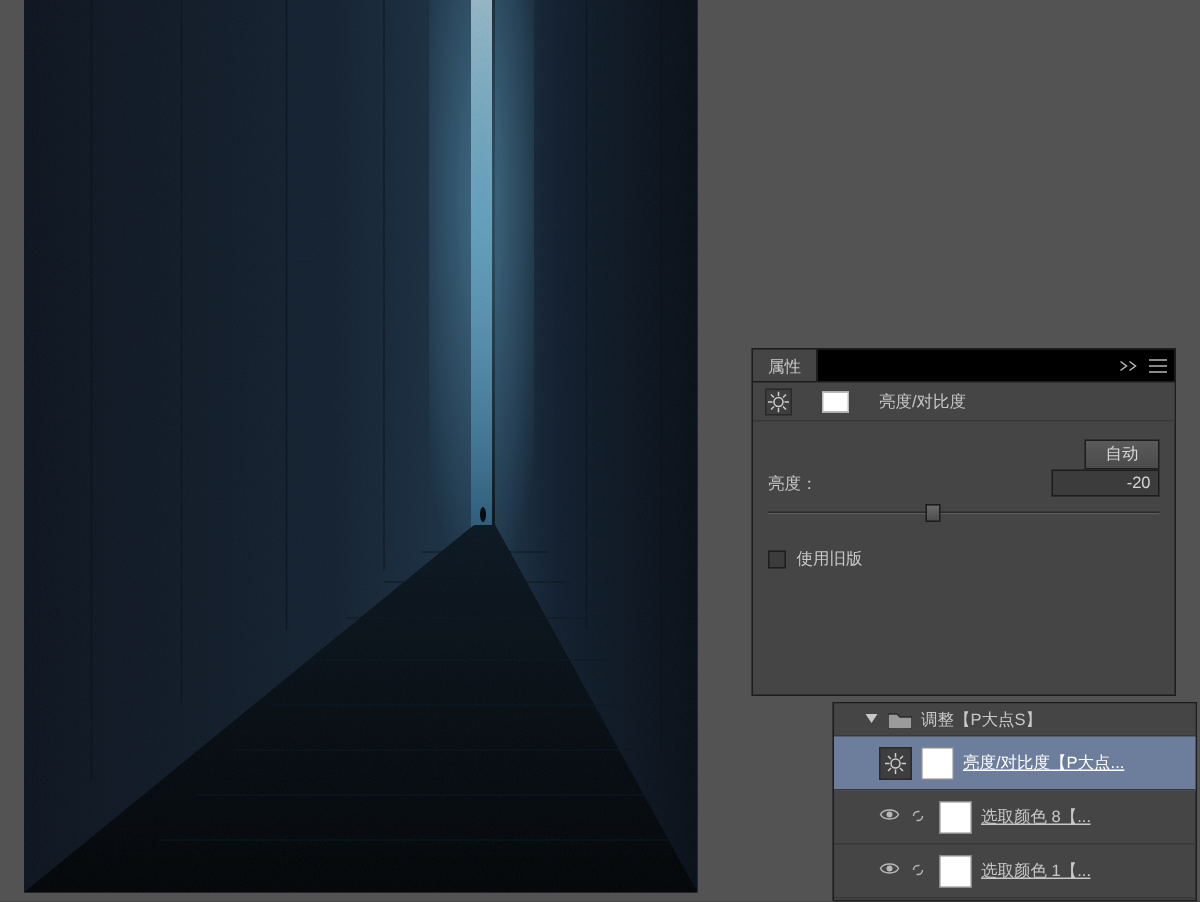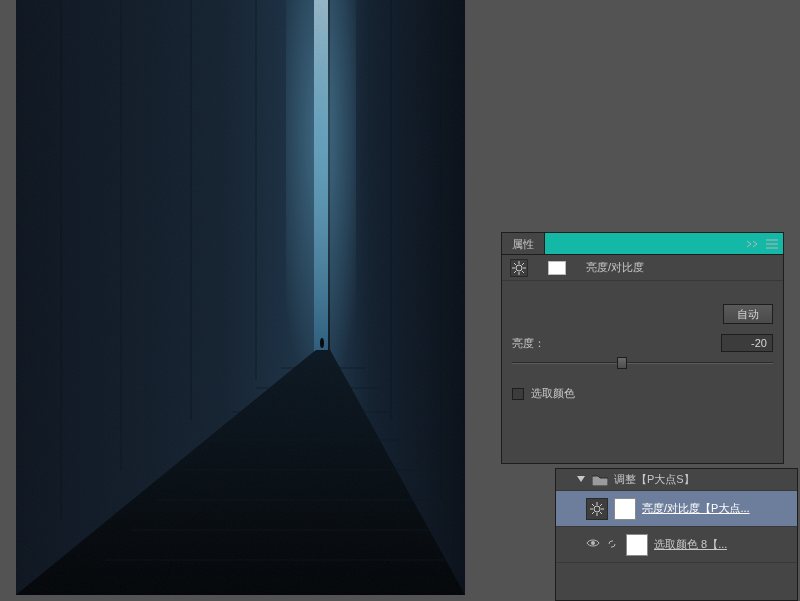--- a/index.html
+++ b/index.html
@@ -7,40 +7,40 @@
   .app { position: relative; width: 800px; height: 601px; background: #535353; }
 
   
   .canvas-area { position: absolute; left: 16px; top: 0; width: 449px; height: 595px; background:#0a0f16; overflow:hidden; }
   .canvas-svg { display:block; }
 
   
   .panel { position: absolute; background: #454545; border: 1px solid #1d1d1d; }
   .panel.properties { left: 501px; top: 232px; width: 283px; height: 232px; }
 
-  .panel-tabbar { height: 22px; display: flex; align-items: stretch; background: #14b8a6; border-bottom: 1px solid #1d1d1d; }
+  .panel-tabbar { height: 22px; display: flex; align-items: stretch; background: #000000; border-bottom: 1px solid #1d1d1d; }
   .tab { padding: 4px 10px; font-size: 11px; color: #c8c8c8; background: #454545; border-right: 1px solid #1d1d1d; }
   .tabbar-icons { margin-left: auto; display: flex; align-items: center; padding: 0 4px; gap: 6px; }
   .iconbtn { width: 14px; height: 14px; display: flex; align-items: center; justify-content: center; cursor: pointer; color:#b7b7b7; }
   .iconbtn svg { display:block; }
 
   .panel-sub { height: 26px; display: flex; align-items: center; gap: 20px; padding: 0 8px; background:#454545; border-bottom:1px solid #383838; }
   .adj-icon { width:18px; height:18px; border:1px solid #2a2a2a; background:#3e3e3e; display:flex; align-items:center; justify-content:center; }
   .adj-icon svg { display:block; }
   .mask-icon { width:18px; height:14px; border:1px solid #bbb; background:#fff; }
 
   .panel-body { padding: 8px 10px 10px 10px; }
 
   .row { display:flex; align-items:center; justify-content:space-between; margin-top:4px; }
-  .row:first-child { margin-top:15px; }
+  .row:first-child { margin-top:4px; }
   .btn { min-width:50px; height:20px; line-height:18px; padding:0 10px; text-align:center; border:1px solid #1d1d1d; background:linear-gradient(#5a5a5a,#4b4b4b); color:#d6d6d6; font-size:11px; cursor:pointer; }
 
-  .slider-group { margin-top:10px; }
+  .slider-group { }
   .slider-label-row { display:flex; justify-content:space-between; align-items:center; }
-  .valbox { width:52px; height:18px; border:1px solid #1d1d1d; background:#3c3c3c; color:#d6d6d6; text-align:right; padding:0 5px; font-size:11px; line-height:16px; }
+  .valbox { width:72px; height:18px; border:1px solid #1d1d1d; background:#3c3c3c; color:#d6d6d6; text-align:right; padding:0 5px; font-size:11px; line-height:16px; }
   .slider-track { position:relative; height:14px; margin-top:4px; }
   .slider-track .track { position:absolute; left:0; right:0; top:6px; height:2px; background:#2b2b2b; border-bottom:1px solid #5c5c5c; }
   .slider-thumb { position:absolute; top:1px; width:10px; height:12px; background:linear-gradient(#6a6a6a,#4d4d4d); border:1px solid #1d1d1d; transform:translateX(-50%); cursor:pointer; }
 
   .chk-row { display:flex; align-items:center; gap:7px; margin-top:16px; }
   .chk { width:12px; height:12px; border:1px solid #1d1d1d; background:#3c3c3c; cursor:pointer; }
 
   
   .panel.layers { left: 555px; top: 468px; width: 243px; height: 133px; background:#454545; }
   .layer-row { height:22px; display:flex; align-items:center; padding:0 6px 0 20px; border-bottom:1px solid #383838; gap:6px; }
@@ -175,21 +175,21 @@
         </div>
         <div class="slider-track">
           <div class="track"></div>
           <div class="slider-thumb" id="thumb-brightness" style="left: 42%;"></div>
         </div>
       </div>
 
 
       <div class="chk-row">
         <div class="chk"></div>
-        <span>选取颜色</span>
+        <span>使用旧版</span>
       </div>
     </div>
   </div>
 
   <div class="panel layers">
 
     <div class="layer-row group">
       <div class="tw">
         <svg width="8" height="8" viewBox="0 0 8 8">
             <polygon points="0,0 8,0 4,6" fill="#c8c8c8"></polygon>
@@ -225,17 +225,28 @@
           <div class="eye"><svg width="14" height="10" viewBox="0 0 14 10">
               <path d="M1 5c2-4 10-4 12 0-2 4-10 4-12 0z" fill="none" stroke="#b7b7b7"></path>
               <circle cx="7" cy="5" r="2" fill="#b7b7b7"></circle>
             </svg></div>
           <div class="link"><svg width="12" height="12" viewBox="0 0 12 12">
               <path d="M3 6a3 3 0 0 1 3-3h1M9 6a3 3 0 0 1-3 3H5" fill="none" stroke="#b7b7b7"></path>
             </svg></div>
           <div class="layer-thumb"></div>
           <span class="layer-name">选取颜色 8【...</span>
         </div>
+        <div class="layer-row child">
+          <div class="eye"><svg width="14" height="10" viewBox="0 0 14 10">
+              <path d="M1 5c2-4 10-4 12 0-2 4-10 4-12 0z" fill="none" stroke="#b7b7b7"></path>
+              <circle cx="7" cy="5" r="2" fill="#b7b7b7"></circle>
+            </svg></div>
+          <div class="link"><svg width="12" height="12" viewBox="0 0 12 12">
+              <path d="M3 6a3 3 0 0 1 3-3h1M9 6a3 3 0 0 1-3 3H5" fill="none" stroke="#b7b7b7"></path>
+            </svg></div>
+          <div class="layer-thumb"></div>
+          <span class="layer-name">选取颜色 1【...</span>
+        </div>
       </div>
 
   </div>
 
 </div>
 
 </body></html>

